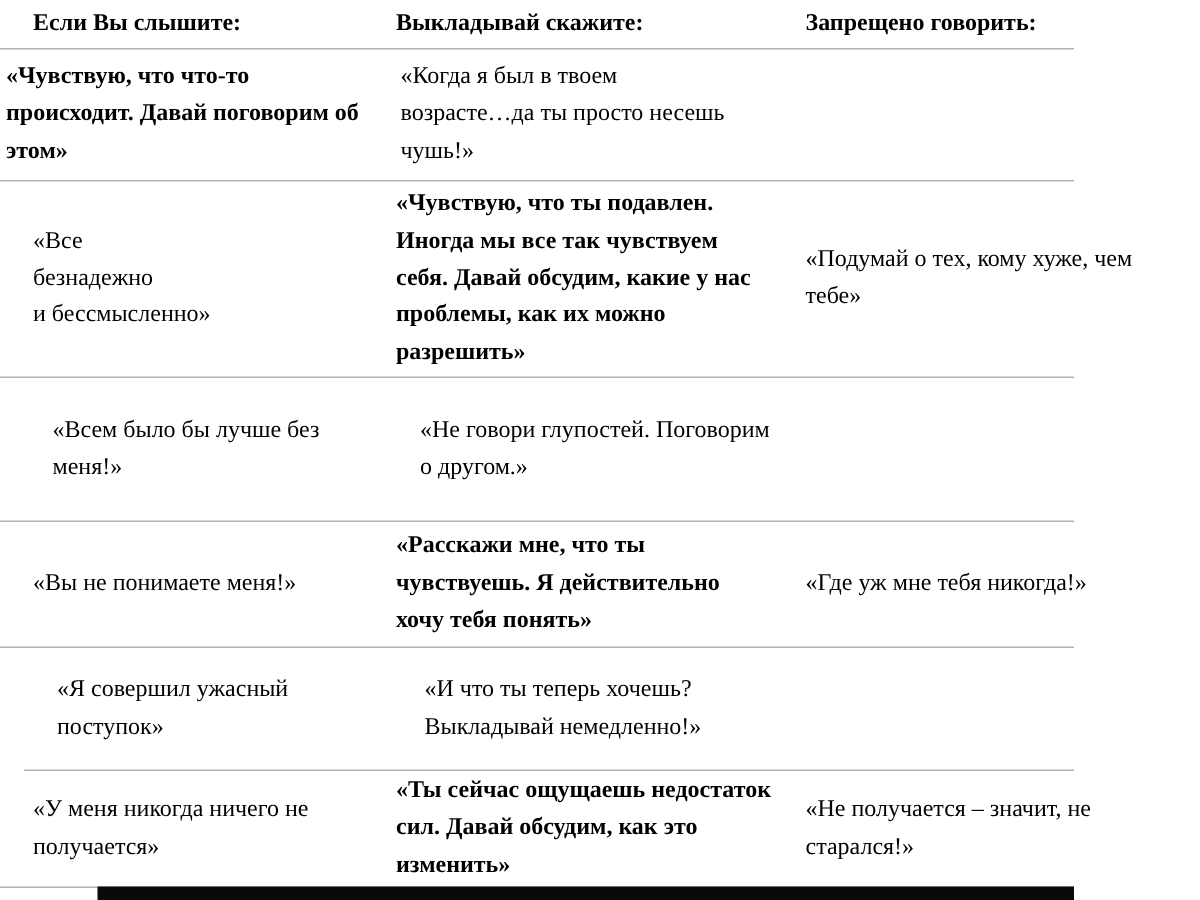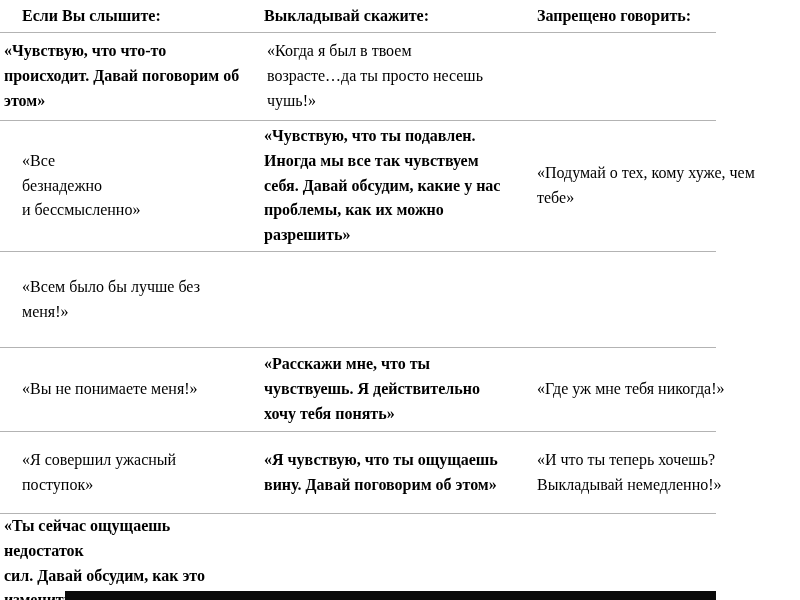--- a/index.html
+++ b/index.html
@@ -28,23 +28,23 @@
     white-space: pre-line;
     padding-right: 16px;
   }
   .cell.c0 { padding-left: 22px; }
   .cell.c1 { padding-left: 4px; font-weight: bold; }
   .cell.c2 { padding-left: 7px; }
   .header-row .cell { font-weight: bold; }
   .header-row     { min-height: 33px; }
   .row-0          { min-height: 88px; }
   .row-1          { min-height: 131px; }
-  .row-2          { min-height: 96px; }
+  .row-2          { min-height: 96px; padding-left: 13px; }
   .row-3          { min-height: 84px; }
-  .row-4          { min-height: 82px; }
+  .row-4          { min-height: 82px; margin-left: 16px; }
   .row-5          { min-height: 78px; }
   .bottom-bar {
     position: absolute;
     left: 65px; right: 0; bottom: 0;
     height: 9px;
     background: #0a0a0a;
   }
 </style>
 </head>
 <body>
@@ -75,40 +75,44 @@
 себя. Давай обсудим, какие у нас
 проблемы, как их можно
 разрешить»</div>
     <div class="cell c2">«Подумай о тех, кому хуже, чем
 тебе»</div>
   </div>
 
   <div class="trow row-2">
     <div class="cell c0">«Всем было бы лучше без
 меня!»</div>
+    <div class="cell c2">«Не говори глупостей. Поговорим
+о другом.»</div>
   </div>
 
   <div class="trow row-3">
     <div class="cell c0">«Вы не понимаете меня!»</div>
     <div class="cell c1">«Расскажи мне, что ты
 чувствуешь. Я действительно
 хочу тебя понять»</div>
     <div class="cell c2">«Где уж мне тебя никогда!»</div>
   </div>
 
   <div class="trow row-4">
     <div class="cell c0">«Я совершил ужасный
 поступок»</div>
-    <div class="cell c1">«Я чувствую, что ты ощущаешь
-вину. Давай поговорим об этом»</div>
     <div class="cell c2">«И что ты теперь хочешь?
 Выкладывай немедленно!»</div>
   </div>
 
   <div class="trow row-5">
+    <div class="cell c0">«У меня никогда ничего не
+получается»</div>
     <div class="cell c1">«Ты сейчас ощущаешь недостаток
 сил. Давай обсудим, как это
 изменить»</div>
+    <div class="cell c2">«Не получается – значит, не
+старался!»</div>
   </div>
 
   <div class="bottom-bar"></div>
 
 </div>
 
 </body></html>

